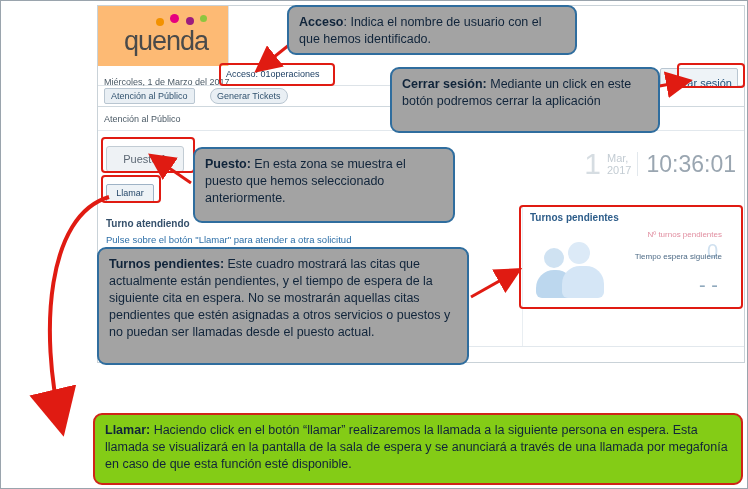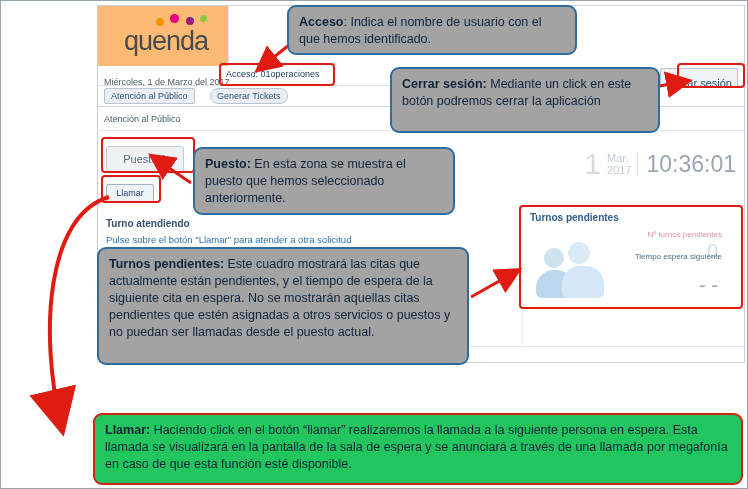--- a/index.html
+++ b/index.html
@@ -113,25 +113,25 @@
   .body-sh{position:absolute;border-radius:18px 18px 6px 6px;background:#bcd7ee;}
   
   .callout{
     position:absolute;background:#a3a3a3;border:2px solid #2f6d9e;
     border-radius:9px;color:#10243a;font-size:12.5px;line-height:1.35;
     padding:7px 10px;box-sizing:border-box;
   }
   .callout b{font-weight:bold;}
   .co-acceso{left:286px;top:4px;width:290px;height:50px;}
   .co-cerrar{left:342px;top:66px;width:270px;height:66px;margin-left:47px;}
-  .co-puesto{left:192px;top:146px;width:262px;height:68px;}
+  .co-puesto{left:192px;top:146px;width:262px;height:76px;}
   .co-pend{left:96px;top:246px;width:372px;height:118px;}
   .co-llamar{
     left:92px;top:412px;width:650px;height:72px;
-    border-color:#cf2418;background:#22c55e;font-size:12.5px;
+    border-color:#cf2418;background:#84cc16;font-size:12.5px;
   }
   .red-box{
     position:absolute;border:2px solid #e01b12;border-radius:4px;
   }
   .rb-acceso{left:218px;top:62px;width:112px;height:19px;}
   .rb-cerrar{left:676px;top:62px;width:64px;height:21px;}
   .rb-puesto{left:100px;top:136px;width:90px;height:32px;}
   .rb-llamar{left:100px;top:174px;width:56px;height:24px;}
   .rb-pend{left:518px;top:204px;width:220px;height:100px;}
   svg.arrows{position:absolute;left:0;top:0;width:748px;height:489px;pointer-events:none;}

